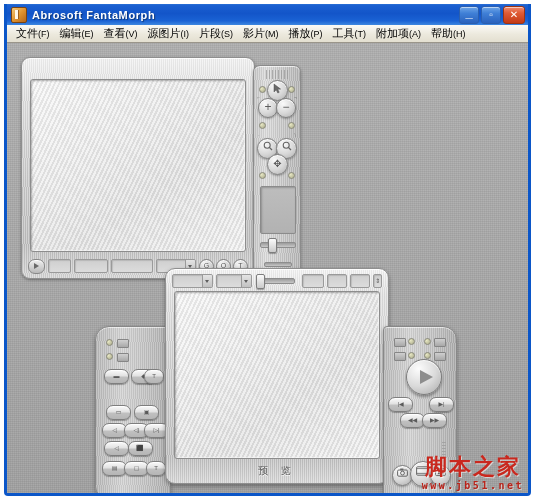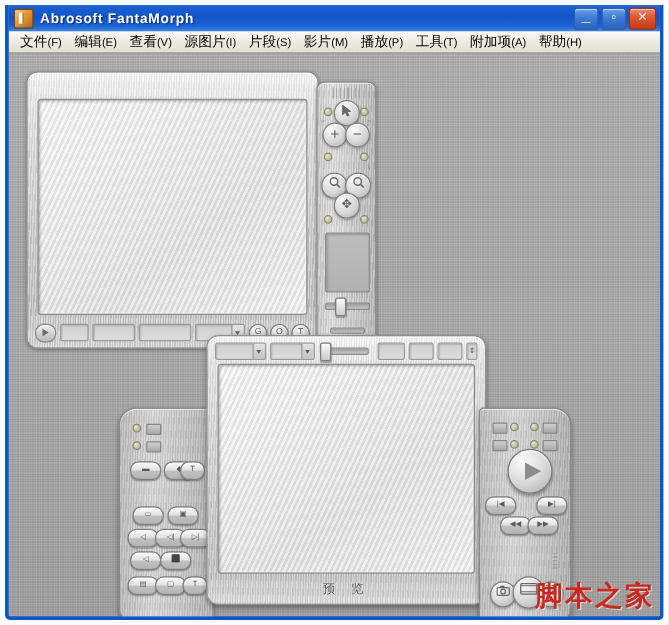--- a/index.html
+++ b/index.html
@@ -464,16 +464,17 @@
         <svg width="11" height="10" viewBox="0 0 11 10">
           <rect x=".6" y="1.4" width="9.8" height="7.2" rx="1" fill="none" stroke="#666" stroke-width="1"></rect>
           <path d="M2.2 7.2 L4.6 4 L6.2 6 L7.6 4.6 L9 7.2 Z" fill="#666"></path>
           <circle cx="7.6" cy="3.2" r="1" fill="#666"></circle>
         </svg>
       </div>
     </div>
 
     <div id="watermark">
       <div id="wm-main">脚本之家</div>
+      <div id="wm-sub">www.jb51.net</div>
     </div>
 
   </div>
 </div>
 
 </body></html>

